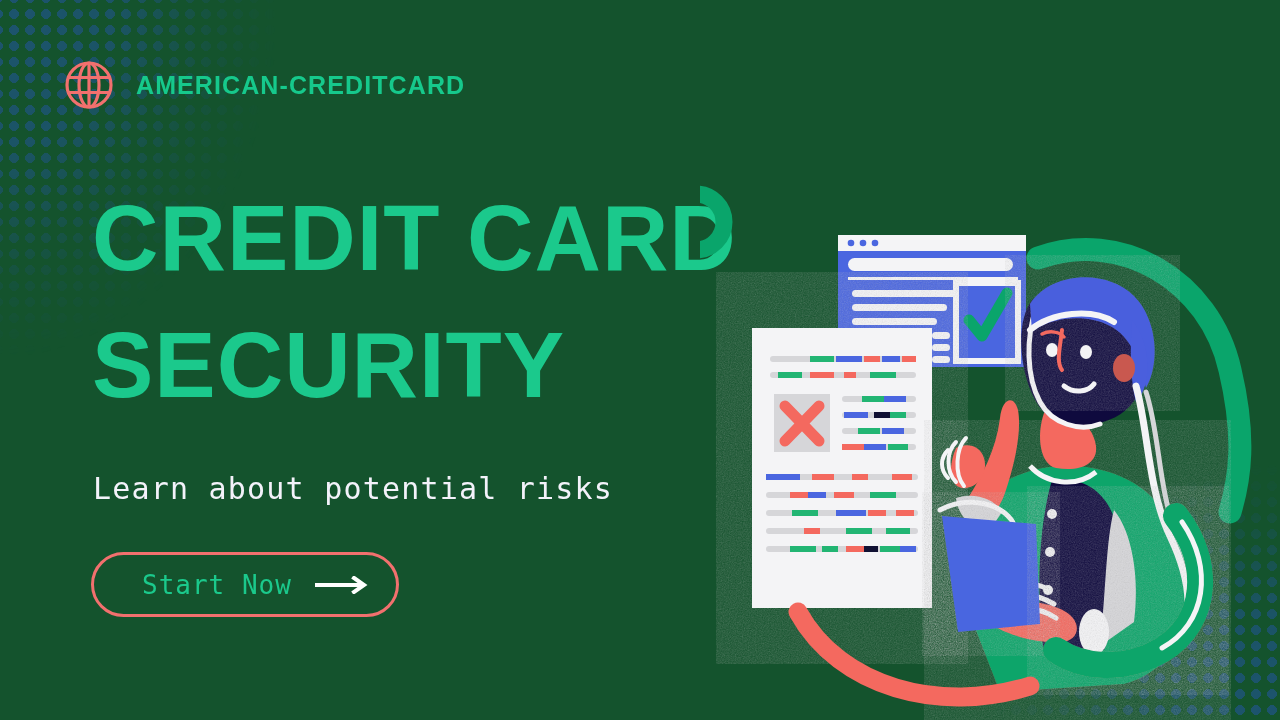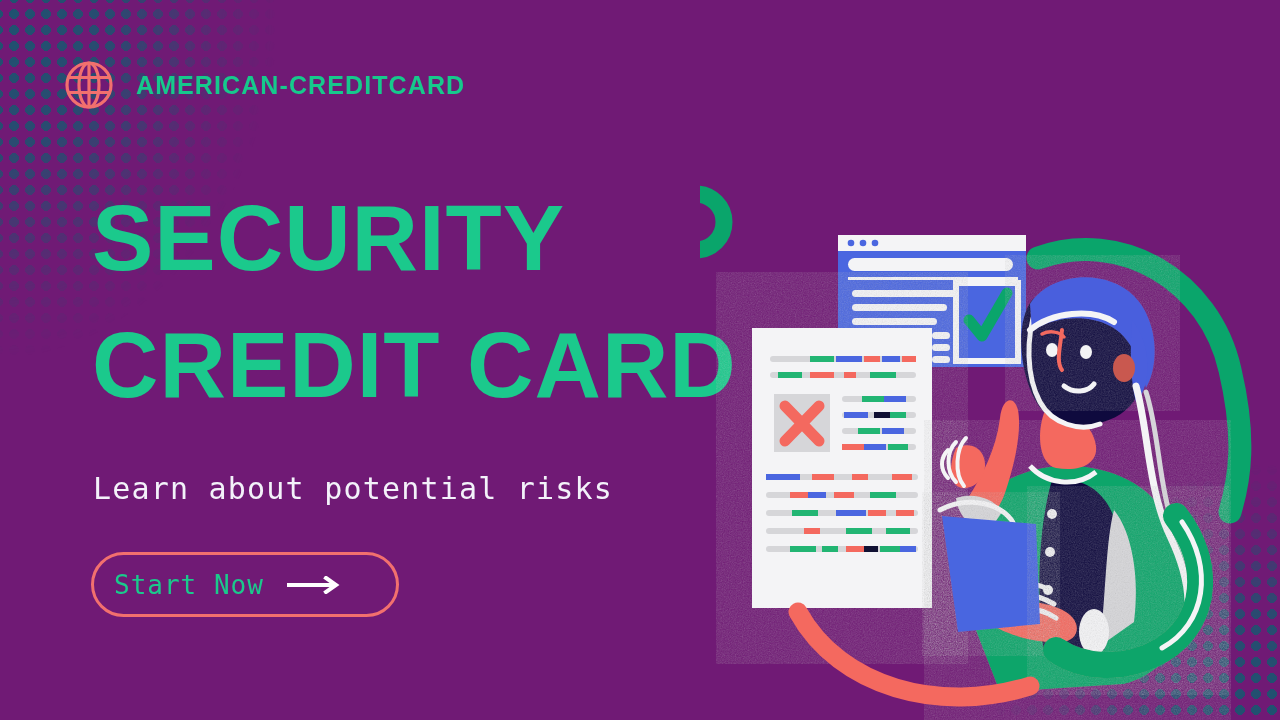--- a/index.html
+++ b/index.html
@@ -5,21 +5,21 @@
   html, body {
     margin: 0;
     padding: 0;
     background: #07033a;
   }
   #stage {
     position: relative;
     width: 1280px;
     height: 720px;
     overflow: hidden;
-    background: #701a75;
+    background: #14532d;
     font-family: "Liberation Sans", sans-serif;
   }
 
   
   .halftone {
     position: absolute;
     pointer-events: none;
   }
   #dots-topleft {
     left: -10px;
@@ -101,21 +101,21 @@
     display: flex;
     align-items: center;
     cursor: pointer;
     box-sizing: border-box;
   }
   #cta-label {
     color: #1bc98c;
     font-family: "DejaVu Sans Mono", "Liberation Mono", monospace;
     font-size: 26px;
     letter-spacing: 1px;
-    margin-left: 20px;
+    margin-left: 48px;
     white-space: nowrap;
   }
   #cta-arrow { margin-left: 22px; display: block; }
 
   
   #illustration {
     position: absolute;
     left: 700px;
     top: 180px;
     width: 580px;
@@ -136,22 +136,22 @@
       <circle cx="25" cy="25" r="22" fill="none" stroke="#f2706e" stroke-width="3.2"></circle>
       <ellipse cx="25" cy="25" rx="10" ry="22" fill="none" stroke="#f2706e" stroke-width="3.2"></ellipse>
       <line x1="3.6" y1="17.5" x2="46.4" y2="17.5" stroke="#f2706e" stroke-width="3.2"></line>
       <line x1="3.6" y1="32.5" x2="46.4" y2="32.5" stroke="#f2706e" stroke-width="3.2"></line>
       <line x1="25" y1="3" x2="25" y2="47" stroke="#f2706e" stroke-width="3.2"></line>
     </svg>
     <span id="logo-text">AMERICAN-CREDITCARD</span>
   </div>
 
   <div id="headline">
+    <div class="headline-line">CREDIT CARD</div>
     <div class="headline-line">SECURITY</div>
-    <div class="headline-line">CREDIT CARD</div>
   </div>
 
   <div id="subtitle">Learn about potential risks</div>
 
   <div id="cta-button">
     <span id="cta-label">Start Now</span>
     <svg id="cta-arrow" width="56" height="18" viewBox="0 0 56 18">
       <line x1="1" y1="9" x2="48" y2="9" stroke="#ffffff" stroke-width="4"></line>
       <polyline points="40,2 50,9 40,16" fill="none" stroke="#ffffff" stroke-width="4" stroke-linecap="square" stroke-linejoin="miter"></polyline>
     </svg>

